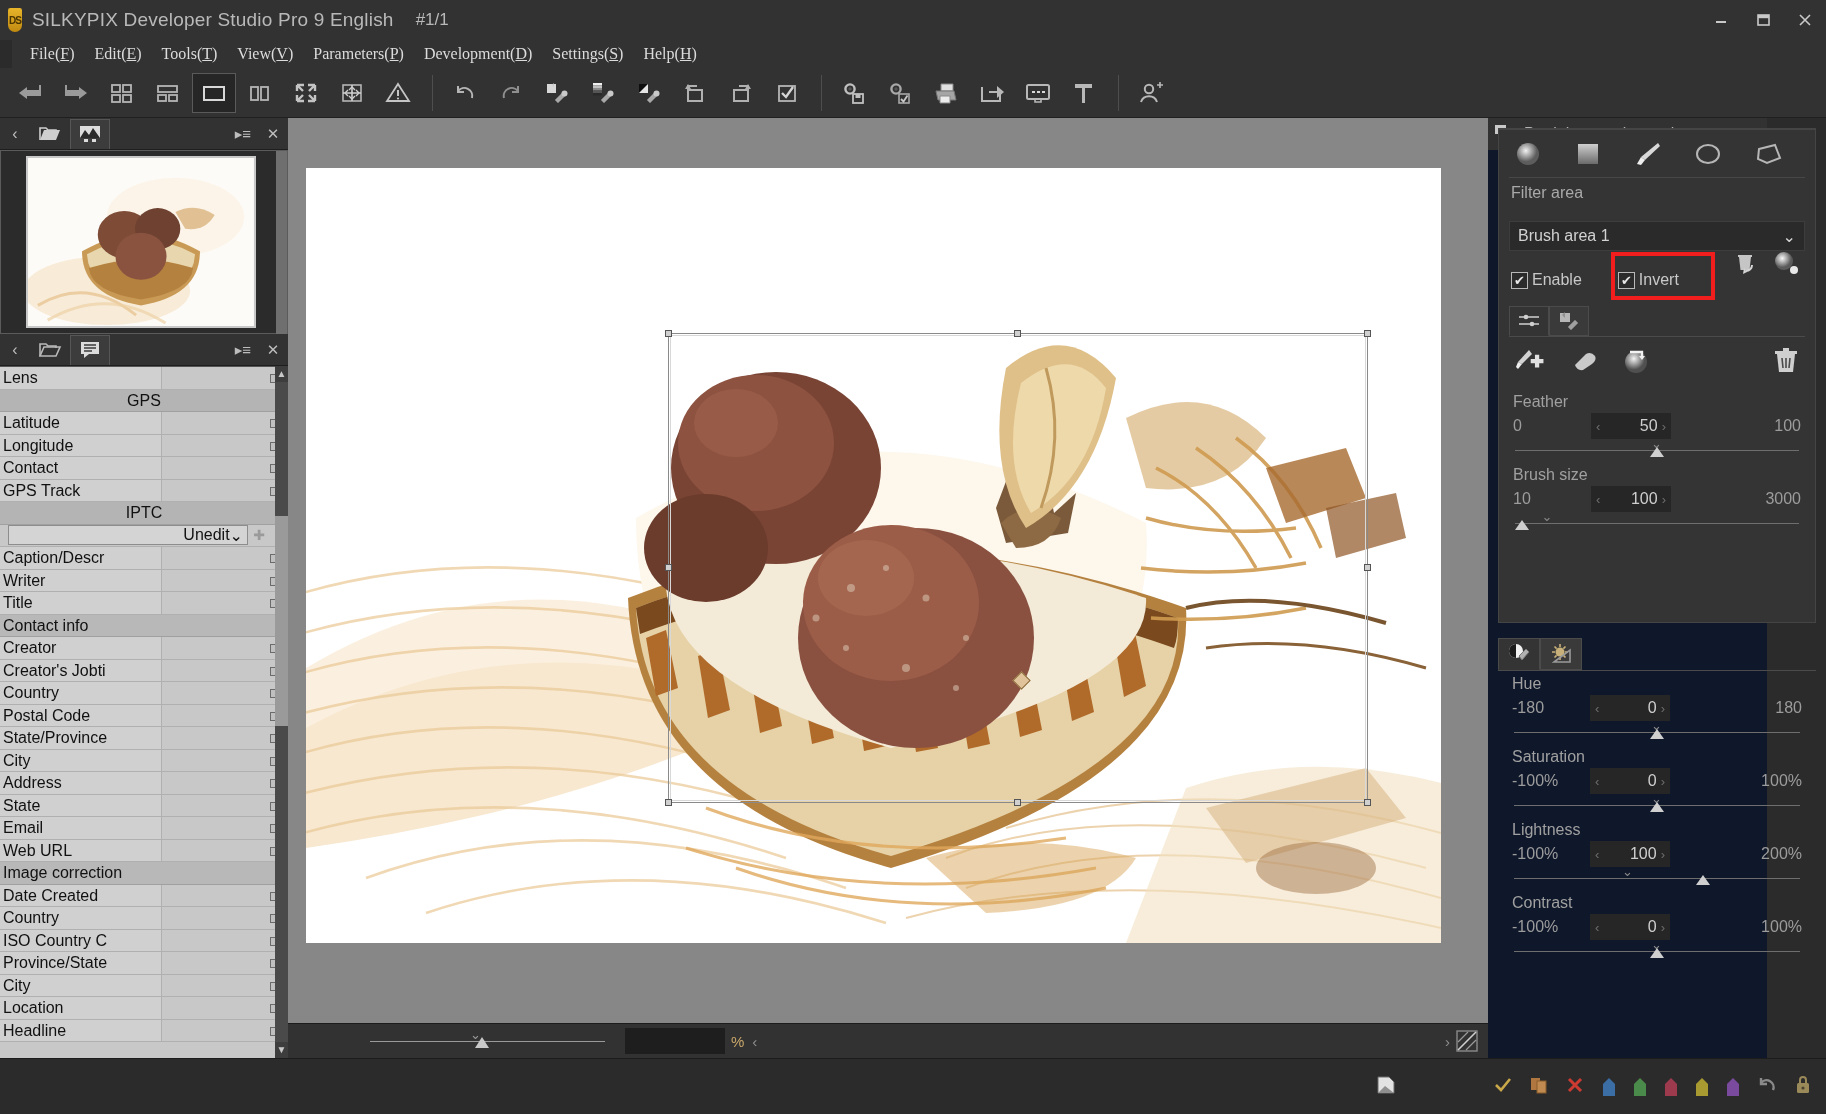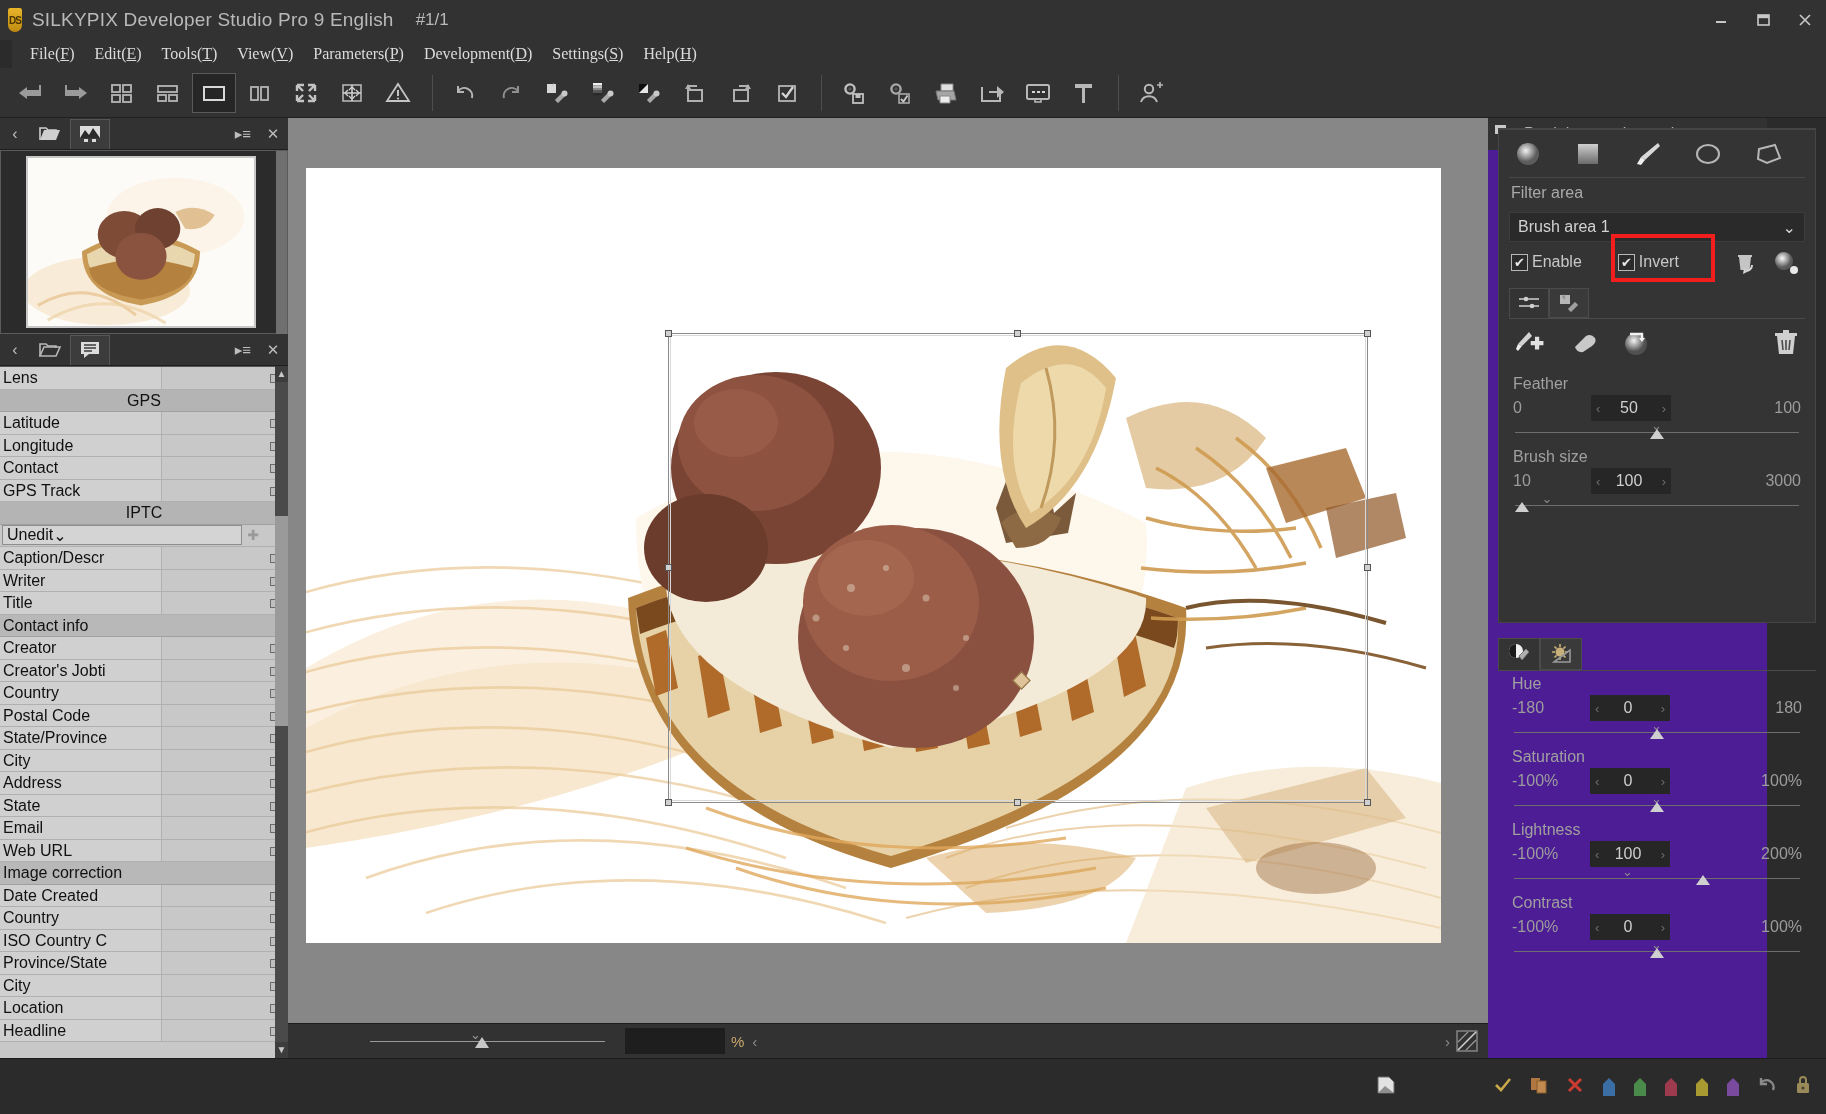--- a/index.html
+++ b/index.html
@@ -84,22 +84,22 @@
   .meta-val{ flex:1; background:#c8c8c8; position:relative;}
   .meta-val:after{ content:""; position:absolute;right:9px;top:7px;width:7px;height:7px;
                    border:1px solid #6b6b6b;background:#c0c0c0;}
   .meta-section{ background:#b4b4b4; color:#111; font-size:16px; text-align:center;
                  line-height:22px; height:22.5px; border-bottom:1px solid #a0a0a0;}
   .meta-group{ background:#b8b8b8; color:#111;font-size:16px;line-height:22px;
                height:22.5px;padding-left:3px;border-bottom:1px solid #a0a0a0;}
   .meta-combo{ height:22.5px;display:flex;align-items:center;background:#c8c8c8;
                border-bottom:1px solid #b0b0b0;}
   .meta-combo .cb{ width:240px;height:20px;background:#d4d4d4;border:1px solid #8d8d8d;
-                   display:flex;align-items:center;justify-content:flex-start;
-                   color:#111;font-size:16px;padding:0 4px;margin-left:2px;}
+                   display:flex;align-items:center;justify-content:flex-end;
+                   color:#111;font-size:16px;padding:0 4px;margin-left:8px;}
   .meta-combo .plus{ width:22px;text-align:center;color:#9a9a9a;font-size:14px;}
   #meta-scroll{position:absolute;right:0;top:32px;width:13px;height:692px;background:#4a4a4a;}
   #meta-thumb{position:absolute;left:0;top:150px;width:13px;height:210px;background:#9a9a9a;}
   .sc-arrow{position:absolute;left:0;width:13px;height:16px;background:#3d3d3d;color:#c8c8c8;
             font-size:10px;text-align:center;line-height:16px;}
   
   #viewer{position:absolute;left:288px;top:0;width:1200px;height:940px;background:#2b2b2b;}
   #canvas-bg{position:absolute;left:0;top:0;width:1200px;height:905px;background:#878787;}
   #photo-frame{position:absolute;left:18px;top:50px;width:1135px;height:775px;background:#fff;overflow:hidden;}
   #crop-box{position:absolute;left:362px;top:165px;width:700px;height:470px;
@@ -111,32 +111,32 @@
         display:flex;align-items:center;border-top:1px solid #1c1c1c;}
   .vb-slider{position:relative;width:235px;height:24px;margin-left:82px;}
   .vb-slider .line{position:absolute;left:0;top:12px;width:235px;height:1px;background:#9a9a9a;}
   .vb-slider .knob{position:absolute;left:105px;top:8px;width:0;height:0;
         border-left:7px solid transparent;border-right:7px solid transparent;border-bottom:11px solid #c8c8c8;}
   .vb-slider .chev{position:absolute;left:100px;top:-2px;color:#9a9a9a;font-size:13px;}
   .vb-field{width:100px;height:26px;background:#1e1e1e;margin-left:20px;}
   .vb-pct{color:#c9a86a;font-size:15px;margin-left:6px;}
   .vb-arw{color:#8e8e8e;font-size:15px;margin-left:8px;}
   
-  #rightcol{position:absolute;left:1488px;top:0;width:279px;height:940px;background:#4c1d95;}
+  #rightcol{position:absolute;left:1488px;top:0;width:279px;height:940px;background:#0f172a;}
   #rp-head{height:32px;background:#323232;display:flex;align-items:center;padding-left:6px;}
   #rp-head .t{font-size:16px;color:#b4b4b4;margin-left:8px;}
   #rp-box{position:absolute;left:10px;top:10px;width:318px;height:495px;background:#343434;
           border:1px solid #454545;}
   #shape-row{display:flex;align-items:center;height:48px;padding-left:14px;gap:30px;
              border-top:1px solid #454545;margin-top:0;}
   .shape{width:30px;height:30px;display:flex;align-items:center;justify-content:center;}
   .rp-sep{height:1px;background:#474747;margin:0 10px;}
   #filter-label{font-size:16px;color:#a9a9a9;padding:6px 0 2px 12px;}
   #filter-icons{position:absolute;right:16px;top:72px;display:flex;gap:16px;align-items:center;}
-  #area-select{margin:0 10px;height:30px;background:#2a2a2a;border:1px solid #3d3d3d;
+  #area-select{margin:9px 10px;height:30px;background:#2a2a2a;border:1px solid #3d3d3d;
                display:flex;align-items:center;justify-content:space-between;
                padding:0 8px;color:#d2d2d2;font-size:16px;}
   #check-row{display:flex;align-items:center;height:40px;padding-left:12px;position:relative;}
   .chk{width:17px;height:17px;background:#2b2b2b;border:1px solid #b8b8b8;
        display:flex;align-items:center;justify-content:center;color:#e8e8e8;font-size:13px;}
   .chk-lbl{font-size:16px;color:#c8c8c8;margin-left:2px;}
   #invert-hl{position:absolute;left:112px;top:-8px;width:104px;height:48px;
              border:4px solid #f21e1e;}
   #tabrow{display:flex;margin:6px 0 0 10px;}
   .minitab{width:40px;height:30px;background:#3a3a3a;border:1px solid #4b4b4b;
@@ -145,21 +145,21 @@
   .tabline{height:1px;background:#4b4b4b;margin:0 10px;}
   #brush-tools{display:flex;align-items:center;height:52px;padding:0 16px;gap:22px;}
   #brush-tools .sp{flex:1;}
   .slider-blk{padding:4px 14px 0 14px;}
   .sl-title{font-size:16px;color:#a0a0a0;margin-bottom:1px;}
   .sl-row{display:flex;align-items:center;height:28px;}
   .sl-min{font-size:16px;color:#9c9c9c;width:78px;}
   .sl-spin{width:80px;height:26px;background:#262626;display:flex;align-items:center;
            justify-content:space-between;padding:0 5px;}
   .sl-spin .a{color:#6d6d6d;font-size:13px;}
-  .sl-spin .v{color:#cfcfcf;font-size:16px;flex:1;text-align:center;padding-right:4px;}
+  .sl-spin .v{color:#cfcfcf;font-size:16px;flex:1;text-align:right;padding-right:4px;}
   .sl-max{font-size:16px;color:#9c9c9c;flex:1;text-align:right;}
   .sl-track{position:relative;height:20px;margin-top:2px;}
   .sl-track .ln{position:absolute;left:2px;right:2px;top:8px;height:1px;background:#6e6e6e;}
   .sl-track .kn{position:absolute;top:5px;width:0;height:0;
         border-left:7px solid transparent;border-right:7px solid transparent;border-bottom:10px solid #cfcfcf;}
   .sl-track .cv{position:absolute;top:-6px;color:#8a8a8a;font-size:13px;}
   #rp-box2{position:absolute;left:10px;top:520px;width:318px;height:410px;}
   
   #statusbar{position:absolute;left:0;top:1058px;width:1826px;height:56px;background:#2b2b2b;
              border-top:1px solid #1c1c1c;display:flex;align-items:center;}

